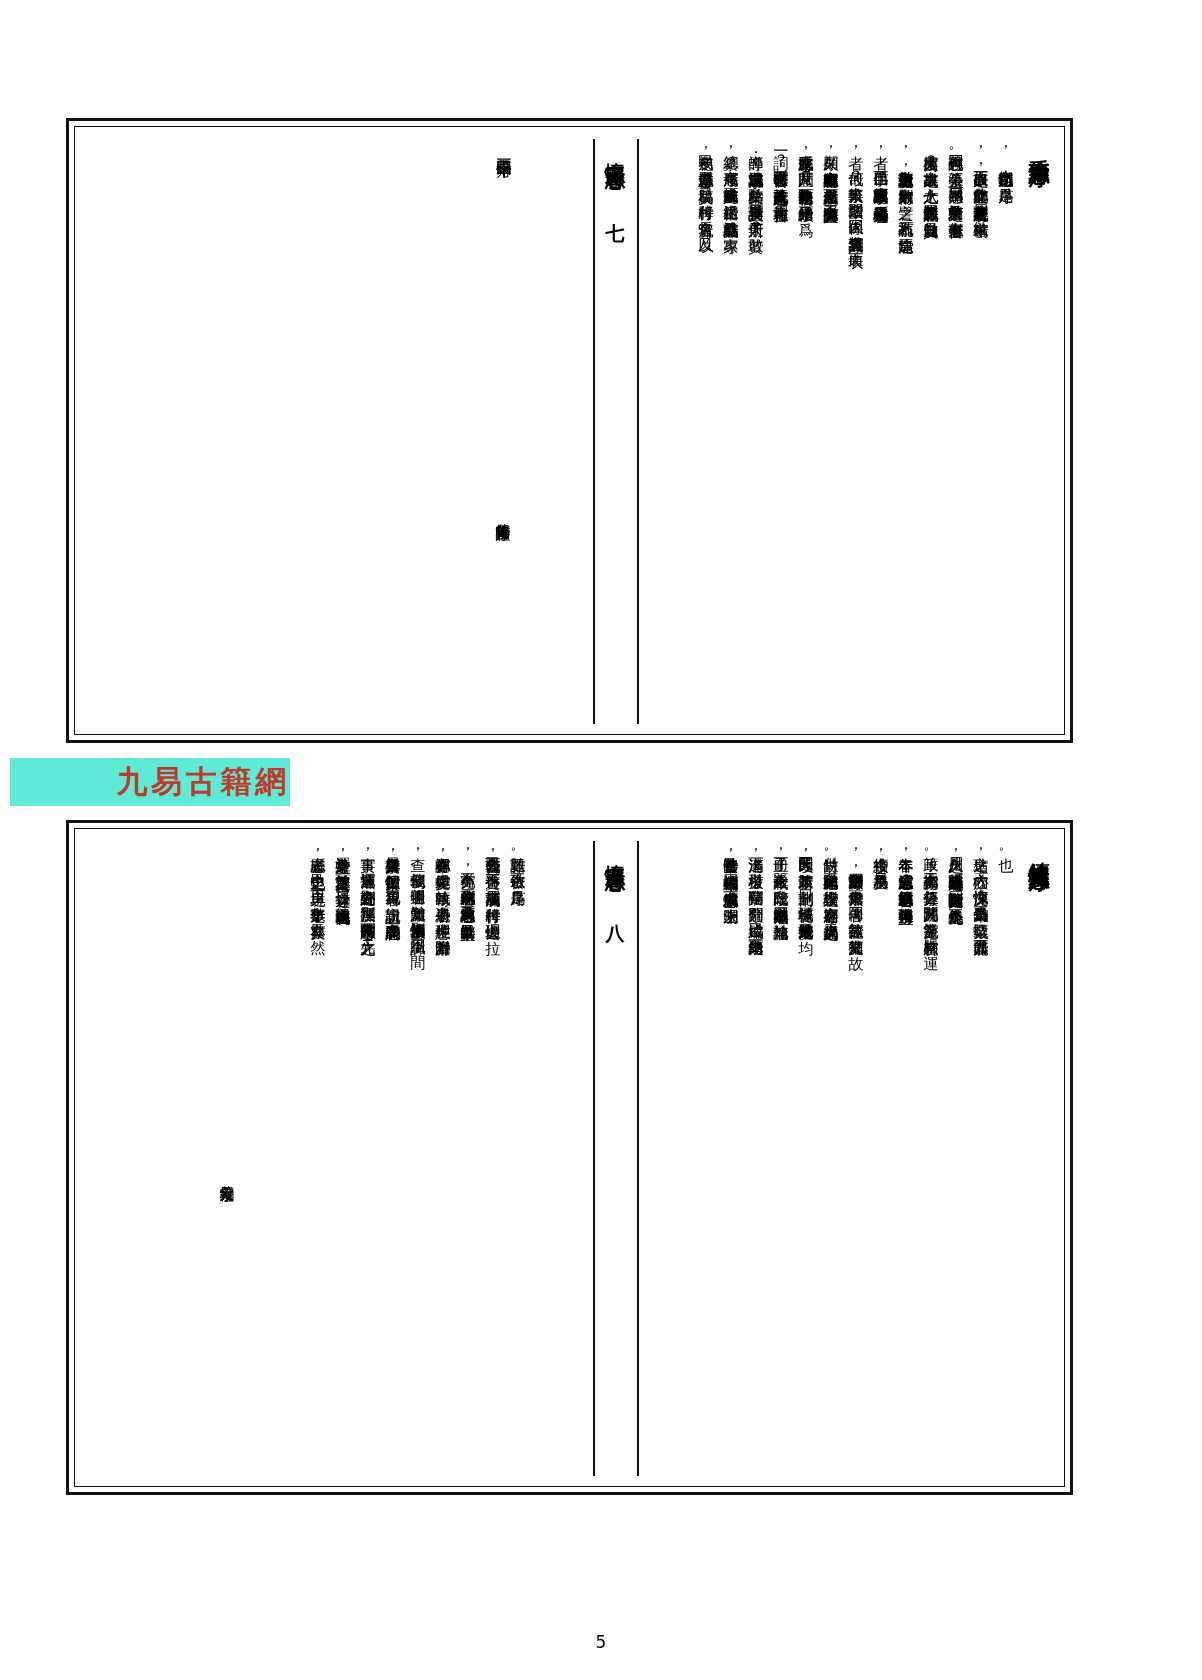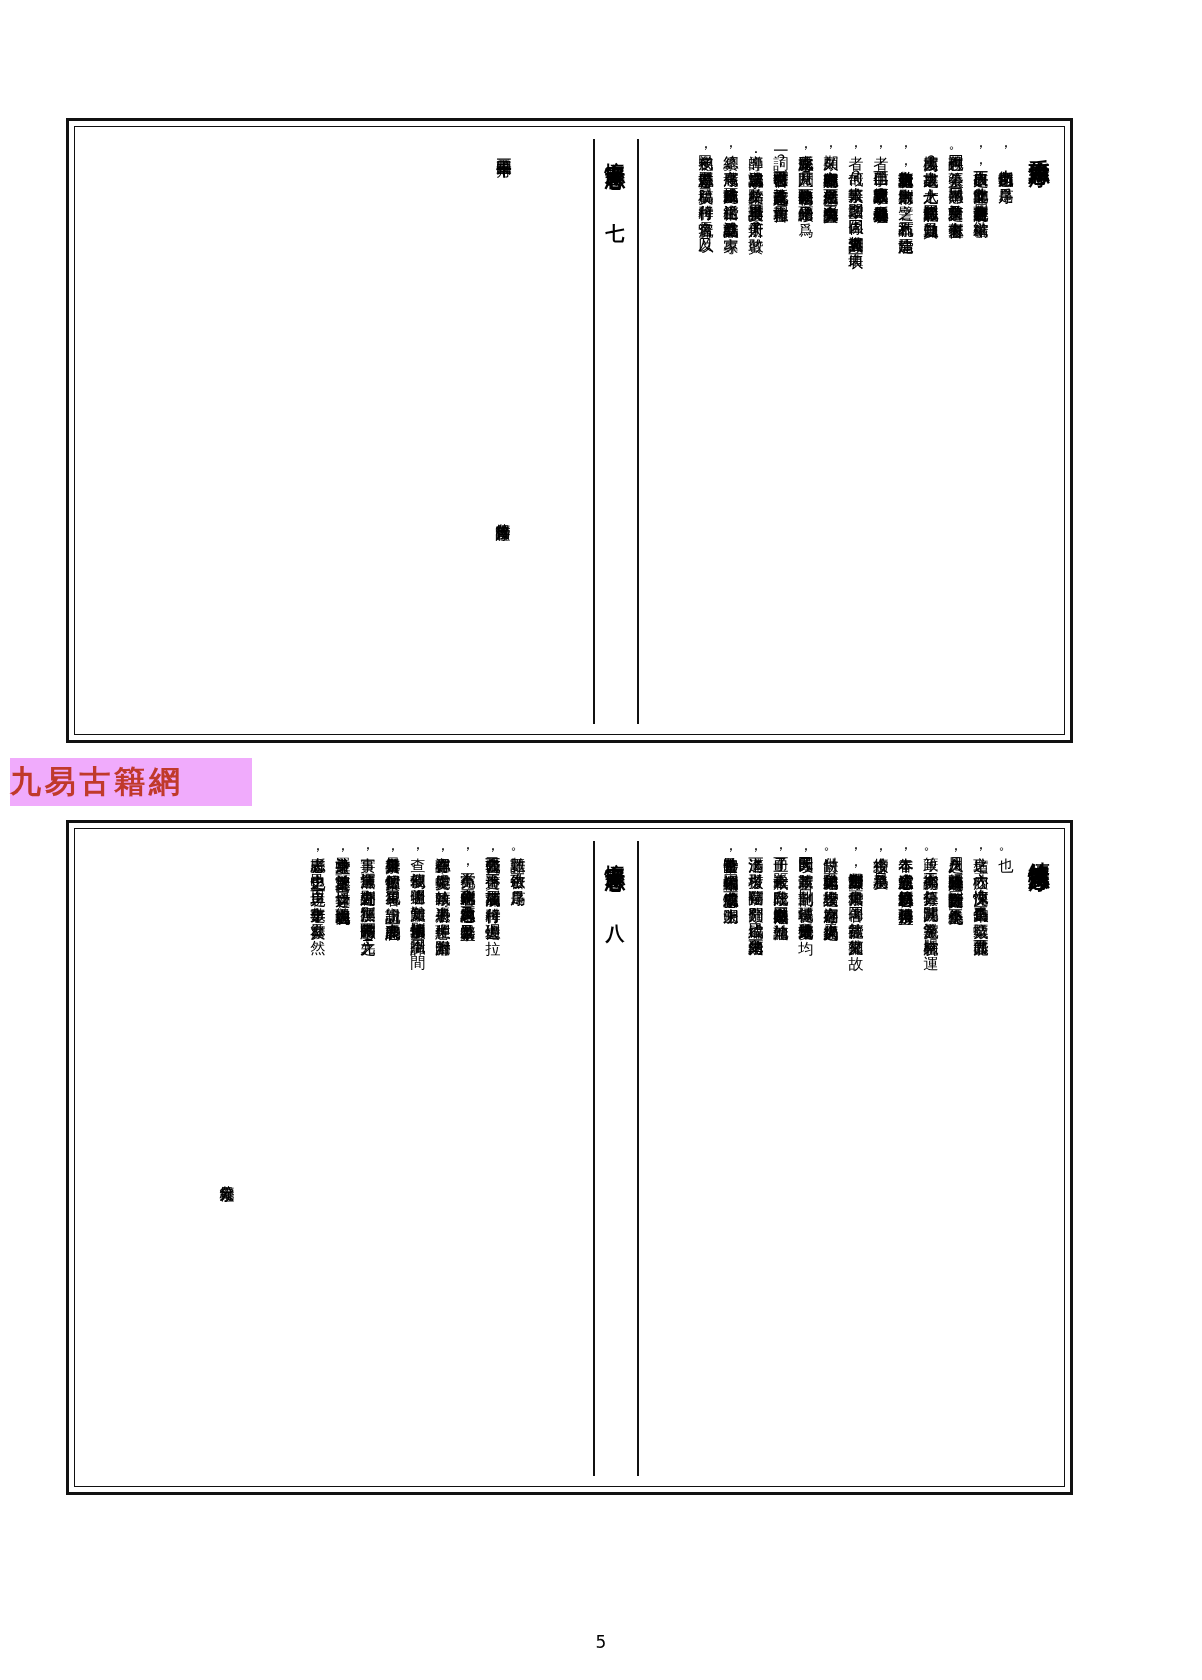--- a/index.html
+++ b/index.html
@@ -114,26 +114,26 @@
     font-size: 15.5px;
     letter-spacing: 0.03em;
     position: absolute;
   }
 
   
   .watermark {
     position: absolute;
     left: 10px;
     top: 758px;
-    width: 242px;
+    width: 280px;
     height: 48px;
-    background: #f0abfc;
+    background: #5eead4;
     display: flex;
     align-items: center;
-    justify-content: flex-start;
+    justify-content: flex-end;
   }
   .watermark span {
     color: #c0392b;
     font-size: 31px;
     font-weight: bold;
     letter-spacing: 0.12em;
     font-family: "DejaVu Sans", "Liberation Sans", sans-serif;
   }
 
   .folio {

